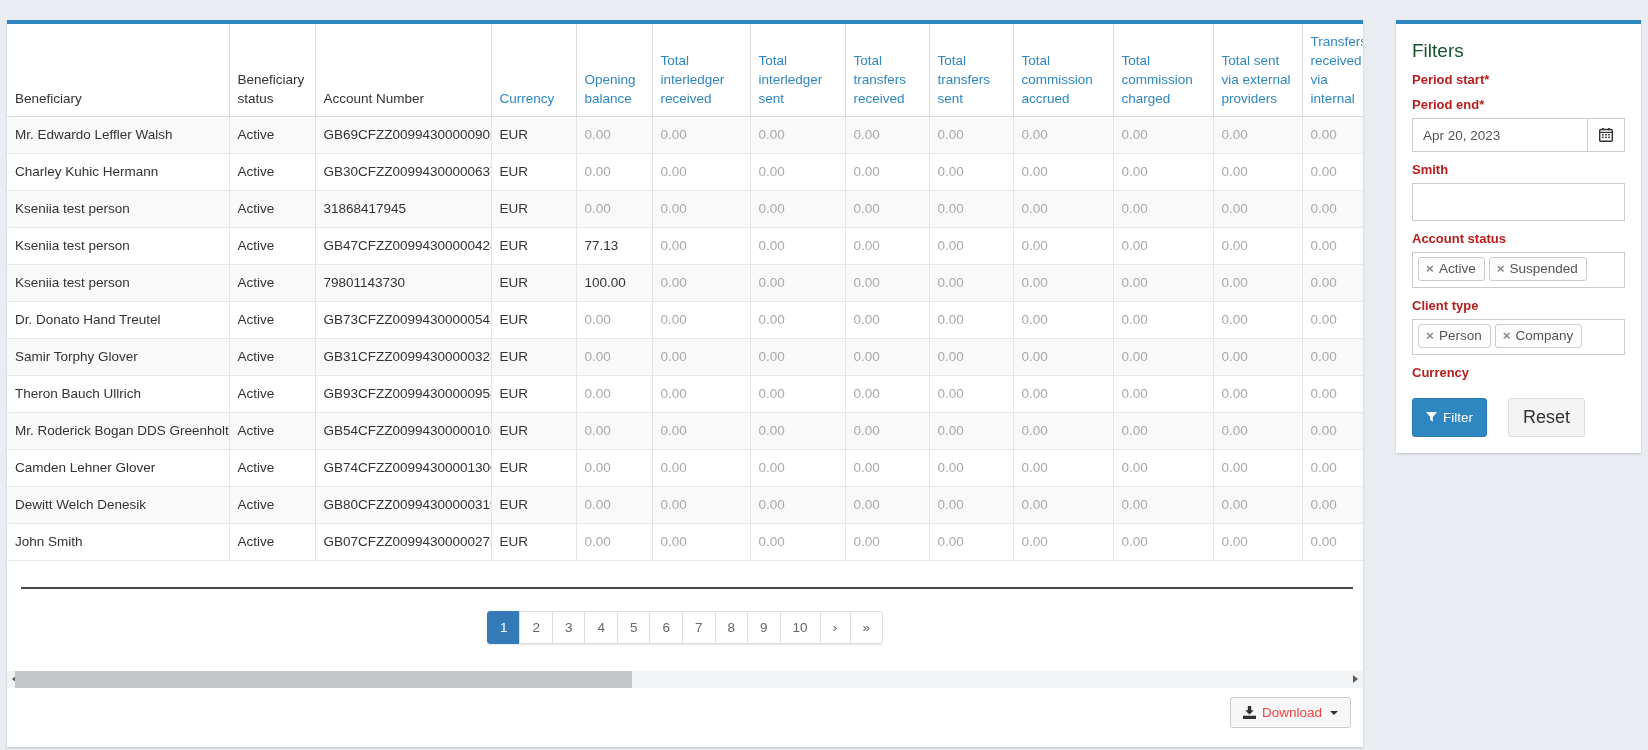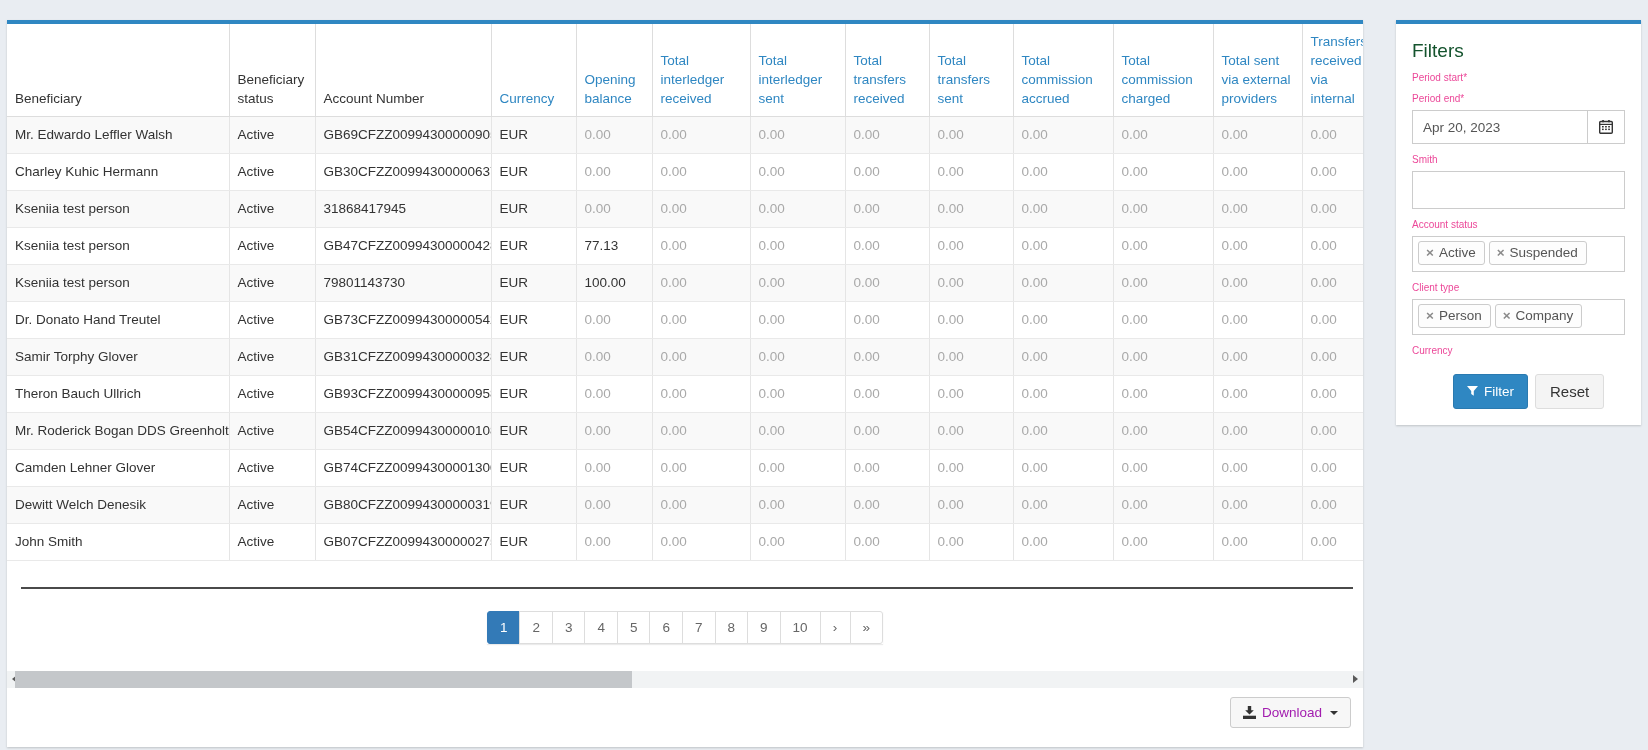--- a/index.html
+++ b/index.html
@@ -58,61 +58,61 @@
   }
   .scroll-arrow.left { left:0; } .scroll-arrow.right { right:0; }
   .scroll-arrow.left::after  { left:5px;  border-right:5px solid #5a5a5a; }
   .scroll-arrow.right::after { right:5px; border-left:5px solid #5a5a5a; }
 
   
   .panel-footer { position:absolute; left:0; bottom:0; width:100%; height:59px; background:#fff; }
   .download-btn {
     position:absolute; right:12px; top:9px;
     display:inline-flex; align-items:center; gap:6px;
-    font-family:inherit; font-size:13.5px; color:#a21caf;
+    font-family:inherit; font-size:13.5px; color:#ef4444;
     background:#f7f7f7; border:1px solid #ccc; border-radius:3px;
     padding:7px 12px; cursor:pointer;
   }
   .caret { display:inline-block; width:0; height:0; margin-left:2px;
     border-top:4px dashed #333; border-left:4px solid transparent; border-right:4px solid transparent; }
 
   
   .filters-panel {
     position:absolute; left:1396px; top:20px; width:245px;
     background:#fff; border-top:4px solid #2f87c2;
     box-shadow:0 1px 2px rgba(0,0,0,.18);
     padding:12px 16px 16px;
   }
   .filters-title { font-size:19px; color:#14532d; margin:4px 0 10px; }
-  .filters-panel label { display:block; font-weight:normal; font-size:10px; color:#ec4899; margin:10px 0 6px; }
+  .filters-panel label { display:block; font-weight:bold; font-size:13px; color:#b91c1c; margin:10px 0 6px; }
   .input-group { display:flex; width:100%; }
   .input-group input {
     flex:1; min-width:0; height:34px; border:1px solid #ccc; border-right:none;
     padding:0 10px; font-family:inherit; font-size:13.5px; color:#555; outline:none; background:#fff;
   }
   .input-addon {
     width:38px; height:34px; background:#fff; border:1px solid #ccc;
     display:flex; align-items:center; justify-content:center; cursor:pointer; padding:0;
   }
   .client-input { width:100%; height:38px; border:1px solid #ccc; padding:0 8px; font-family:inherit; font-size:13.5px; color:#555; outline:none; }
   .tagbox { width:100%; min-height:36px; border:1px solid #ccc; background:#fff; padding:2px 3px; cursor:text; }
   .tag {
     display:inline-block; margin:2px; padding:3px 8px 4px 7px;
     border:1px solid #ccc; border-radius:3px; background:#fdfdfd; color:#555; font-size:13.5px;
   }
   .tag-remove { color:#8a8a8a; font-weight:bold; margin-right:5px; cursor:pointer; }
-  .filter-actions { margin-top:18px; display:flex; gap:7px;margin-left:41px; }
+  .filter-actions { margin-top:18px; display:flex; gap:21px; }
   .btn-filter {
     display:inline-flex; align-items:center; gap:6px;
     background:#2f87c2; color:#fff; border:1px solid #2a7ab0; border-radius:3px;
     padding:8px 13px; font-family:inherit; font-size:13.5px; cursor:pointer;
   }
   .btn-reset {
     background:#f4f4f4; color:#333; border:1px solid #ddd; border-radius:3px;
-    padding:8px 14px; font-family:inherit; font-size:15px; cursor:pointer;
+    padding:8px 14px; font-family:inherit; font-size:18px; cursor:pointer;
   }
 </style>
 </head>
 <body>
 
 <div class="page">
 
   <div class="main-panel">
     <div class="table-viewport">
       <table class="report">

